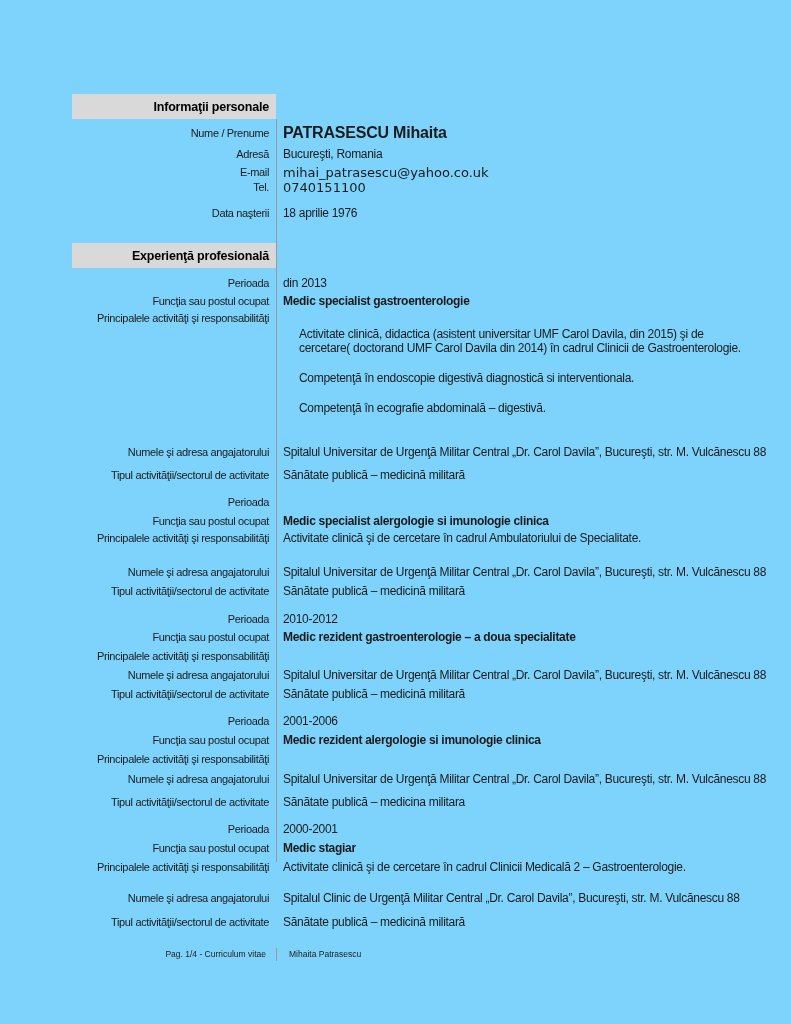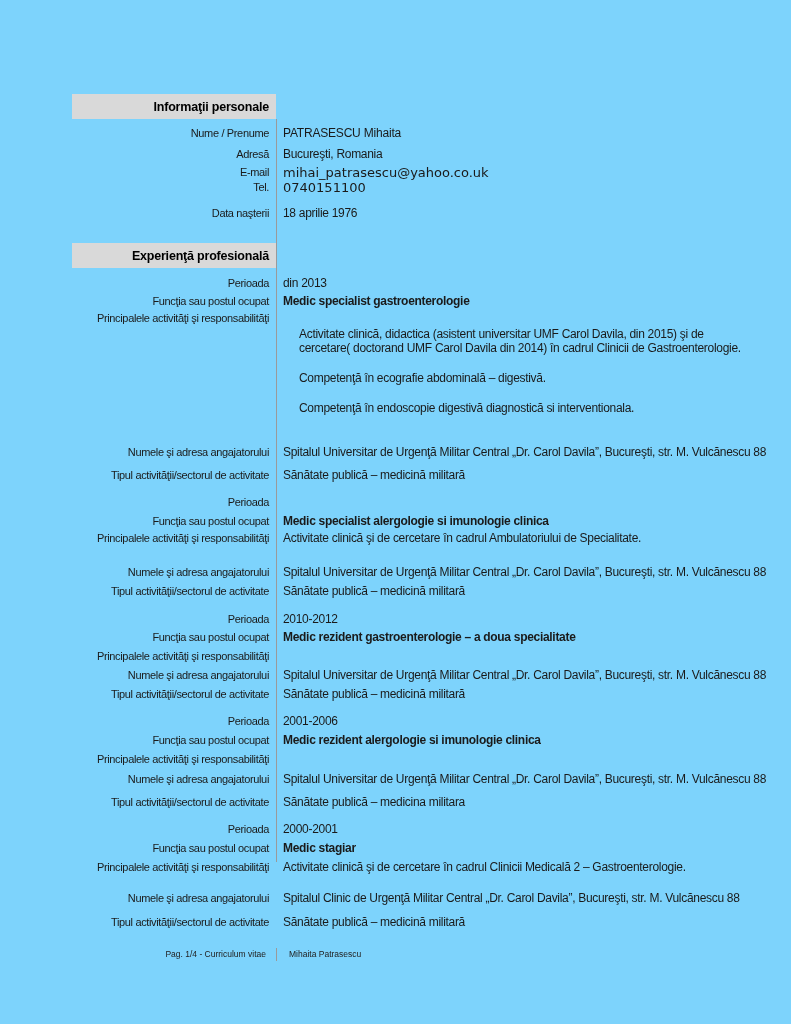--- a/index.html
+++ b/index.html
@@ -50,21 +50,21 @@
   .val {
     padding-left: 7px;
     font-size: 12px;
     line-height: 14px;
     letter-spacing: -0.3px;
     flex: 1;
     min-width: 0;
   }
   .val.nowrap { white-space: nowrap; }
   .val.b { font-weight: bold; }
-  .val.name { font-weight: normal; font-size: 12px; letter-spacing: -0.2px; }
+  .val.name { font-weight: bold; font-size: 16px; letter-spacing: -0.2px; }
   .val.alt { font-family: "DejaVu Sans", sans-serif; font-size: 13px; letter-spacing: 0; line-height: 15px; }
   .actline { margin: 16px; }
   .mt0{margin-top:0}.mt3{margin-top:3px}.mt4{margin-top:4px}.mt5{margin-top:5px}
   .mt6{margin-top:6px}.mt7{margin-top:7px}.mt8{margin-top:8px}.mt9{margin-top:9px}
   .mt10{margin-top:10px}.mt11{margin-top:11px}.mt13{margin-top:13px}.mt14{margin-top:14px}
   .mt17{margin-top:17px}.mt20{margin-top:20px}.mt23{margin-top:23px}
   .footer {
     position: absolute;
     left: 72px;
     top: 948px;
@@ -134,22 +134,22 @@
       <div class="val nowrap">din 2013</div>
     </div>
     <div class="row mt4">
       <div class="lab">Funcţia sau postul ocupat</div>
       <div class="val b nowrap">Medic specialist gastroenterologie</div>
     </div>
     <div class="row mt3">
       <div class="lab">Principalele activităţi şi responsabilităţi</div>
       <div class="val">
         <div class="actline">Activitate clinică, didactica (asistent universitar UMF Carol Davila, din 2015) şi de cercetare( doctorand UMF Carol Davila din 2014)  în cadrul Clinicii de Gastroenterologie.</div>
+        <div class="actline">Competenţă în endoscopie digestivă diagnostică si interventionala.</div>
         <div class="actline">Competenţă în ecografie abdominală – digestivă.</div>
-        <div class="actline">Competenţă în endoscopie digestivă diagnostică si interventionala.</div>
       </div>
     </div>
     <div class="row mt14">
       <div class="lab">Numele şi adresa angajatorului</div>
       <div class="val nowrap">Spitalul Universitar de Urgenţă Militar Central „Dr. Carol Davila”, Bucureşti, str. M. Vulcănescu 88</div>
     </div>
     <div class="row mt9">
       <div class="lab">Tipul activităţii/sectorul de activitate</div>
       <div class="val nowrap">Sănătate publică – medicină militară</div>
     </div>

